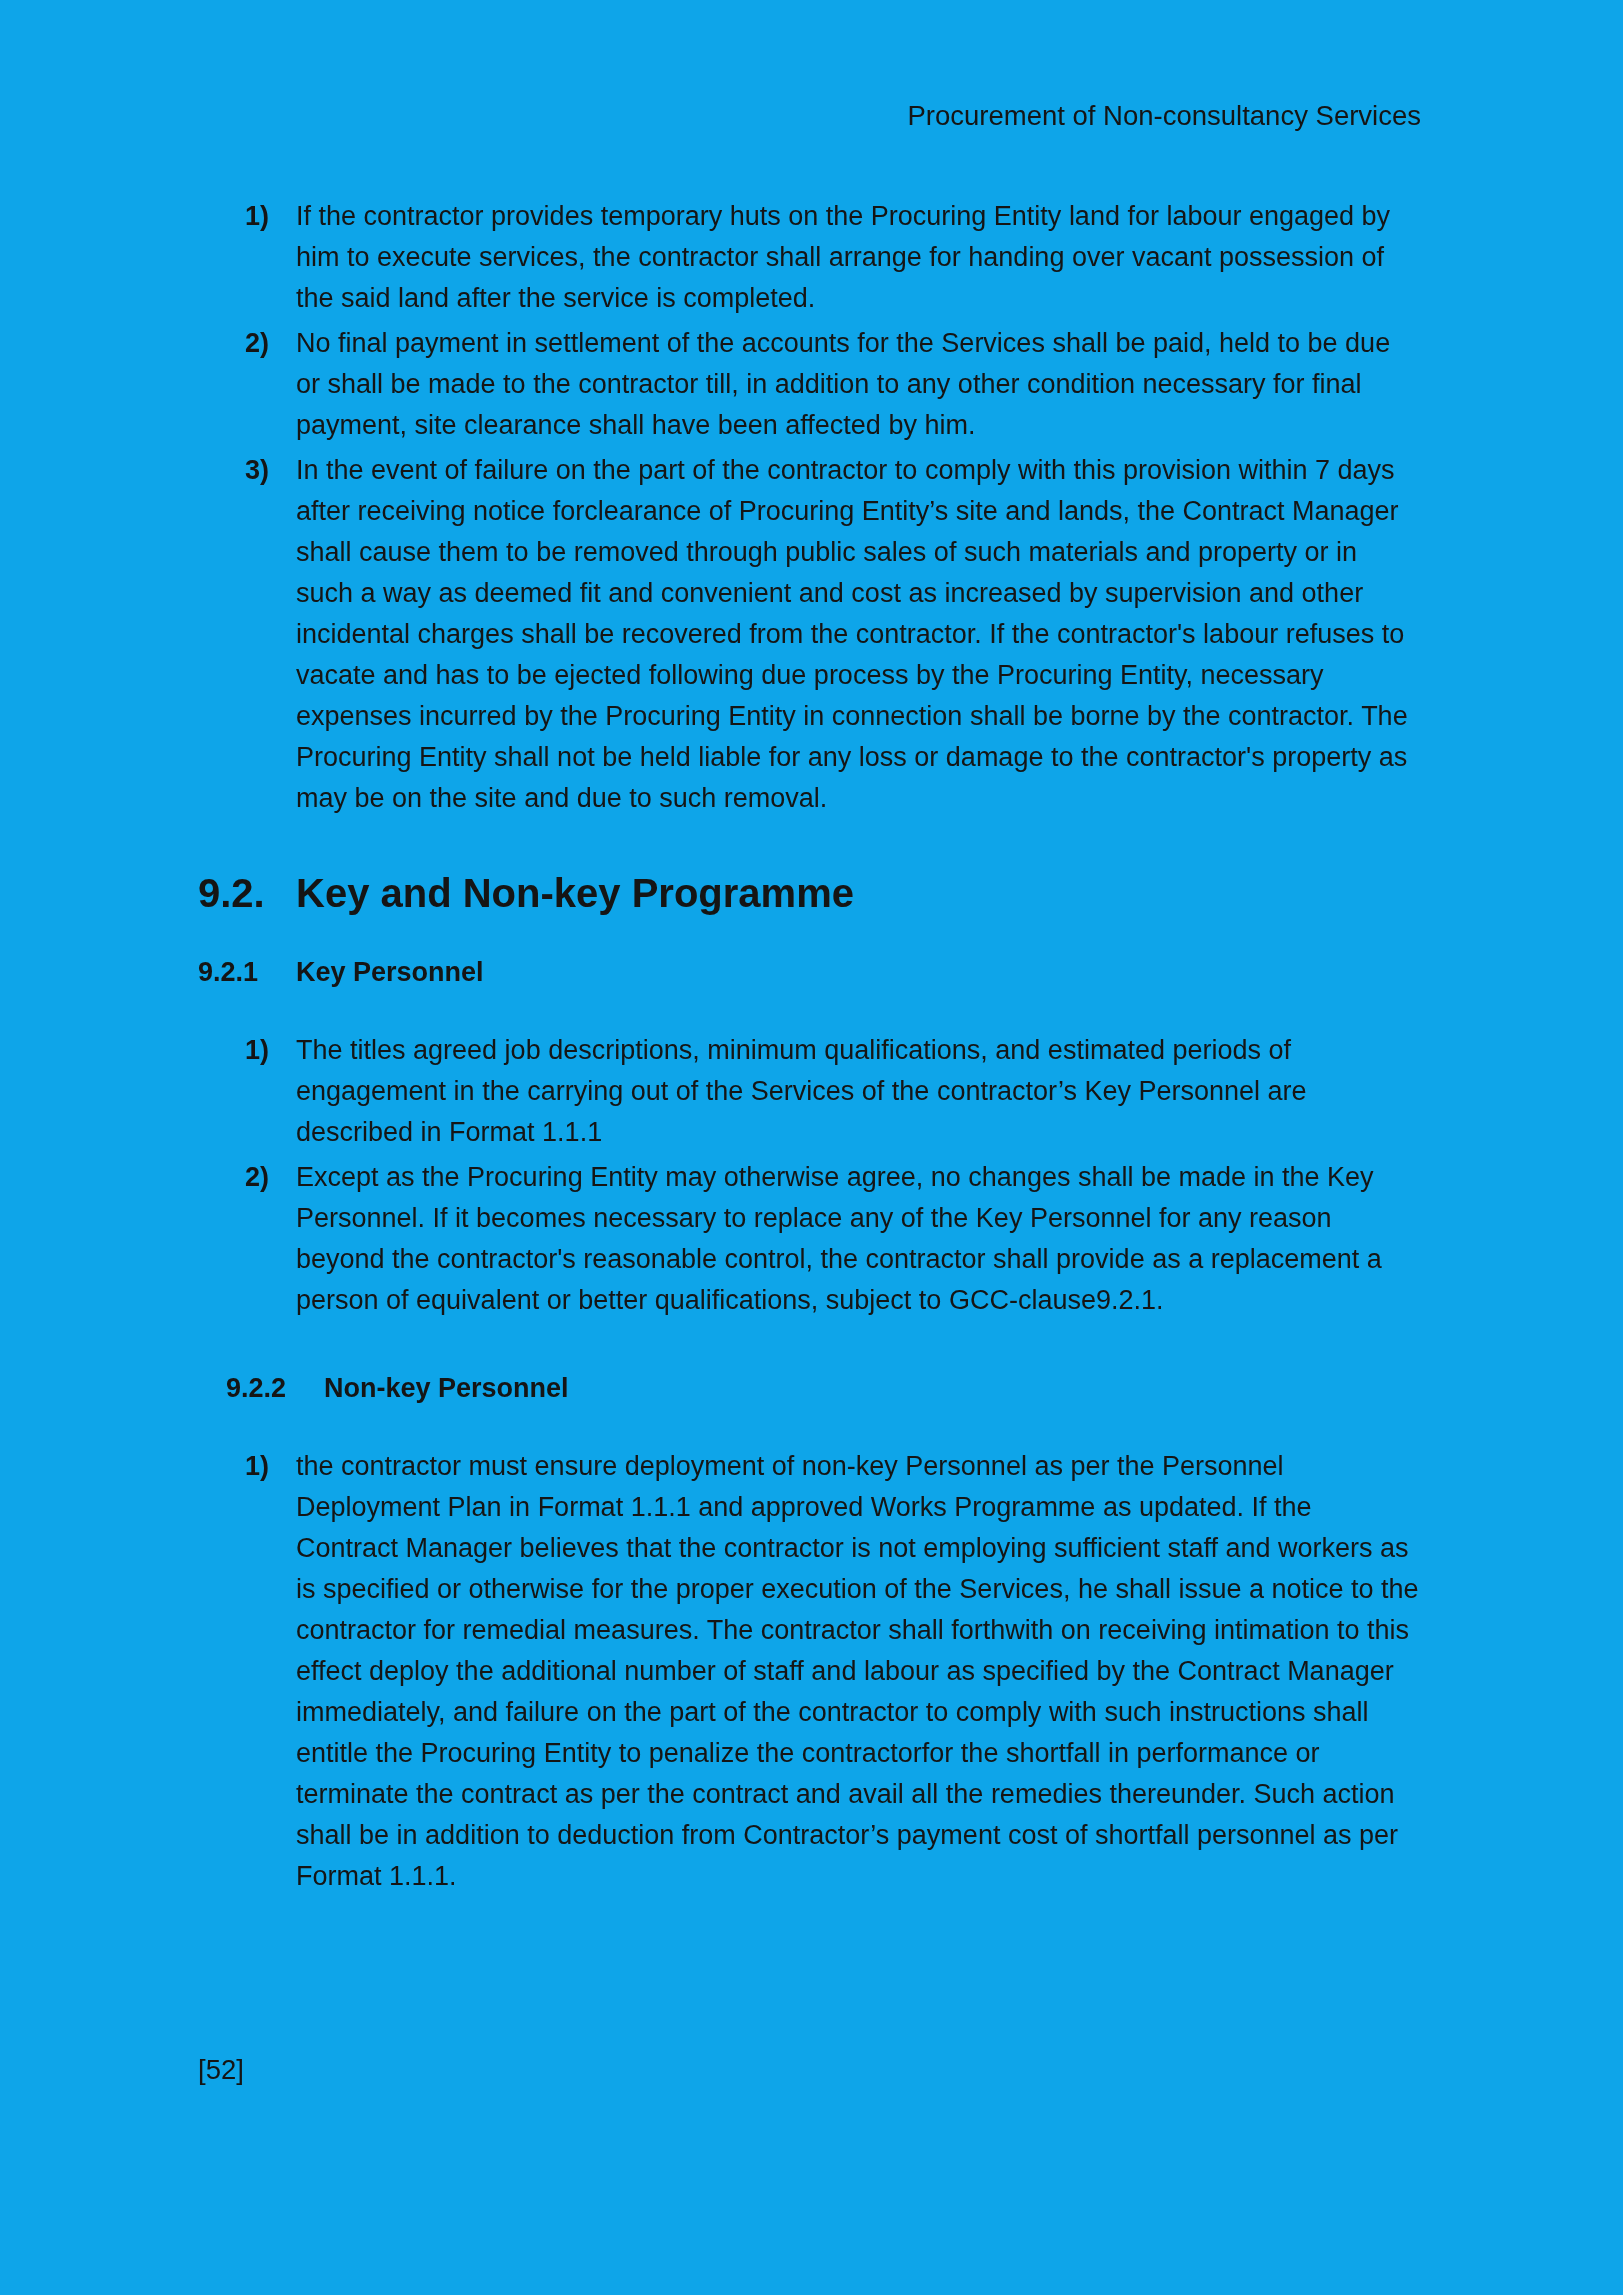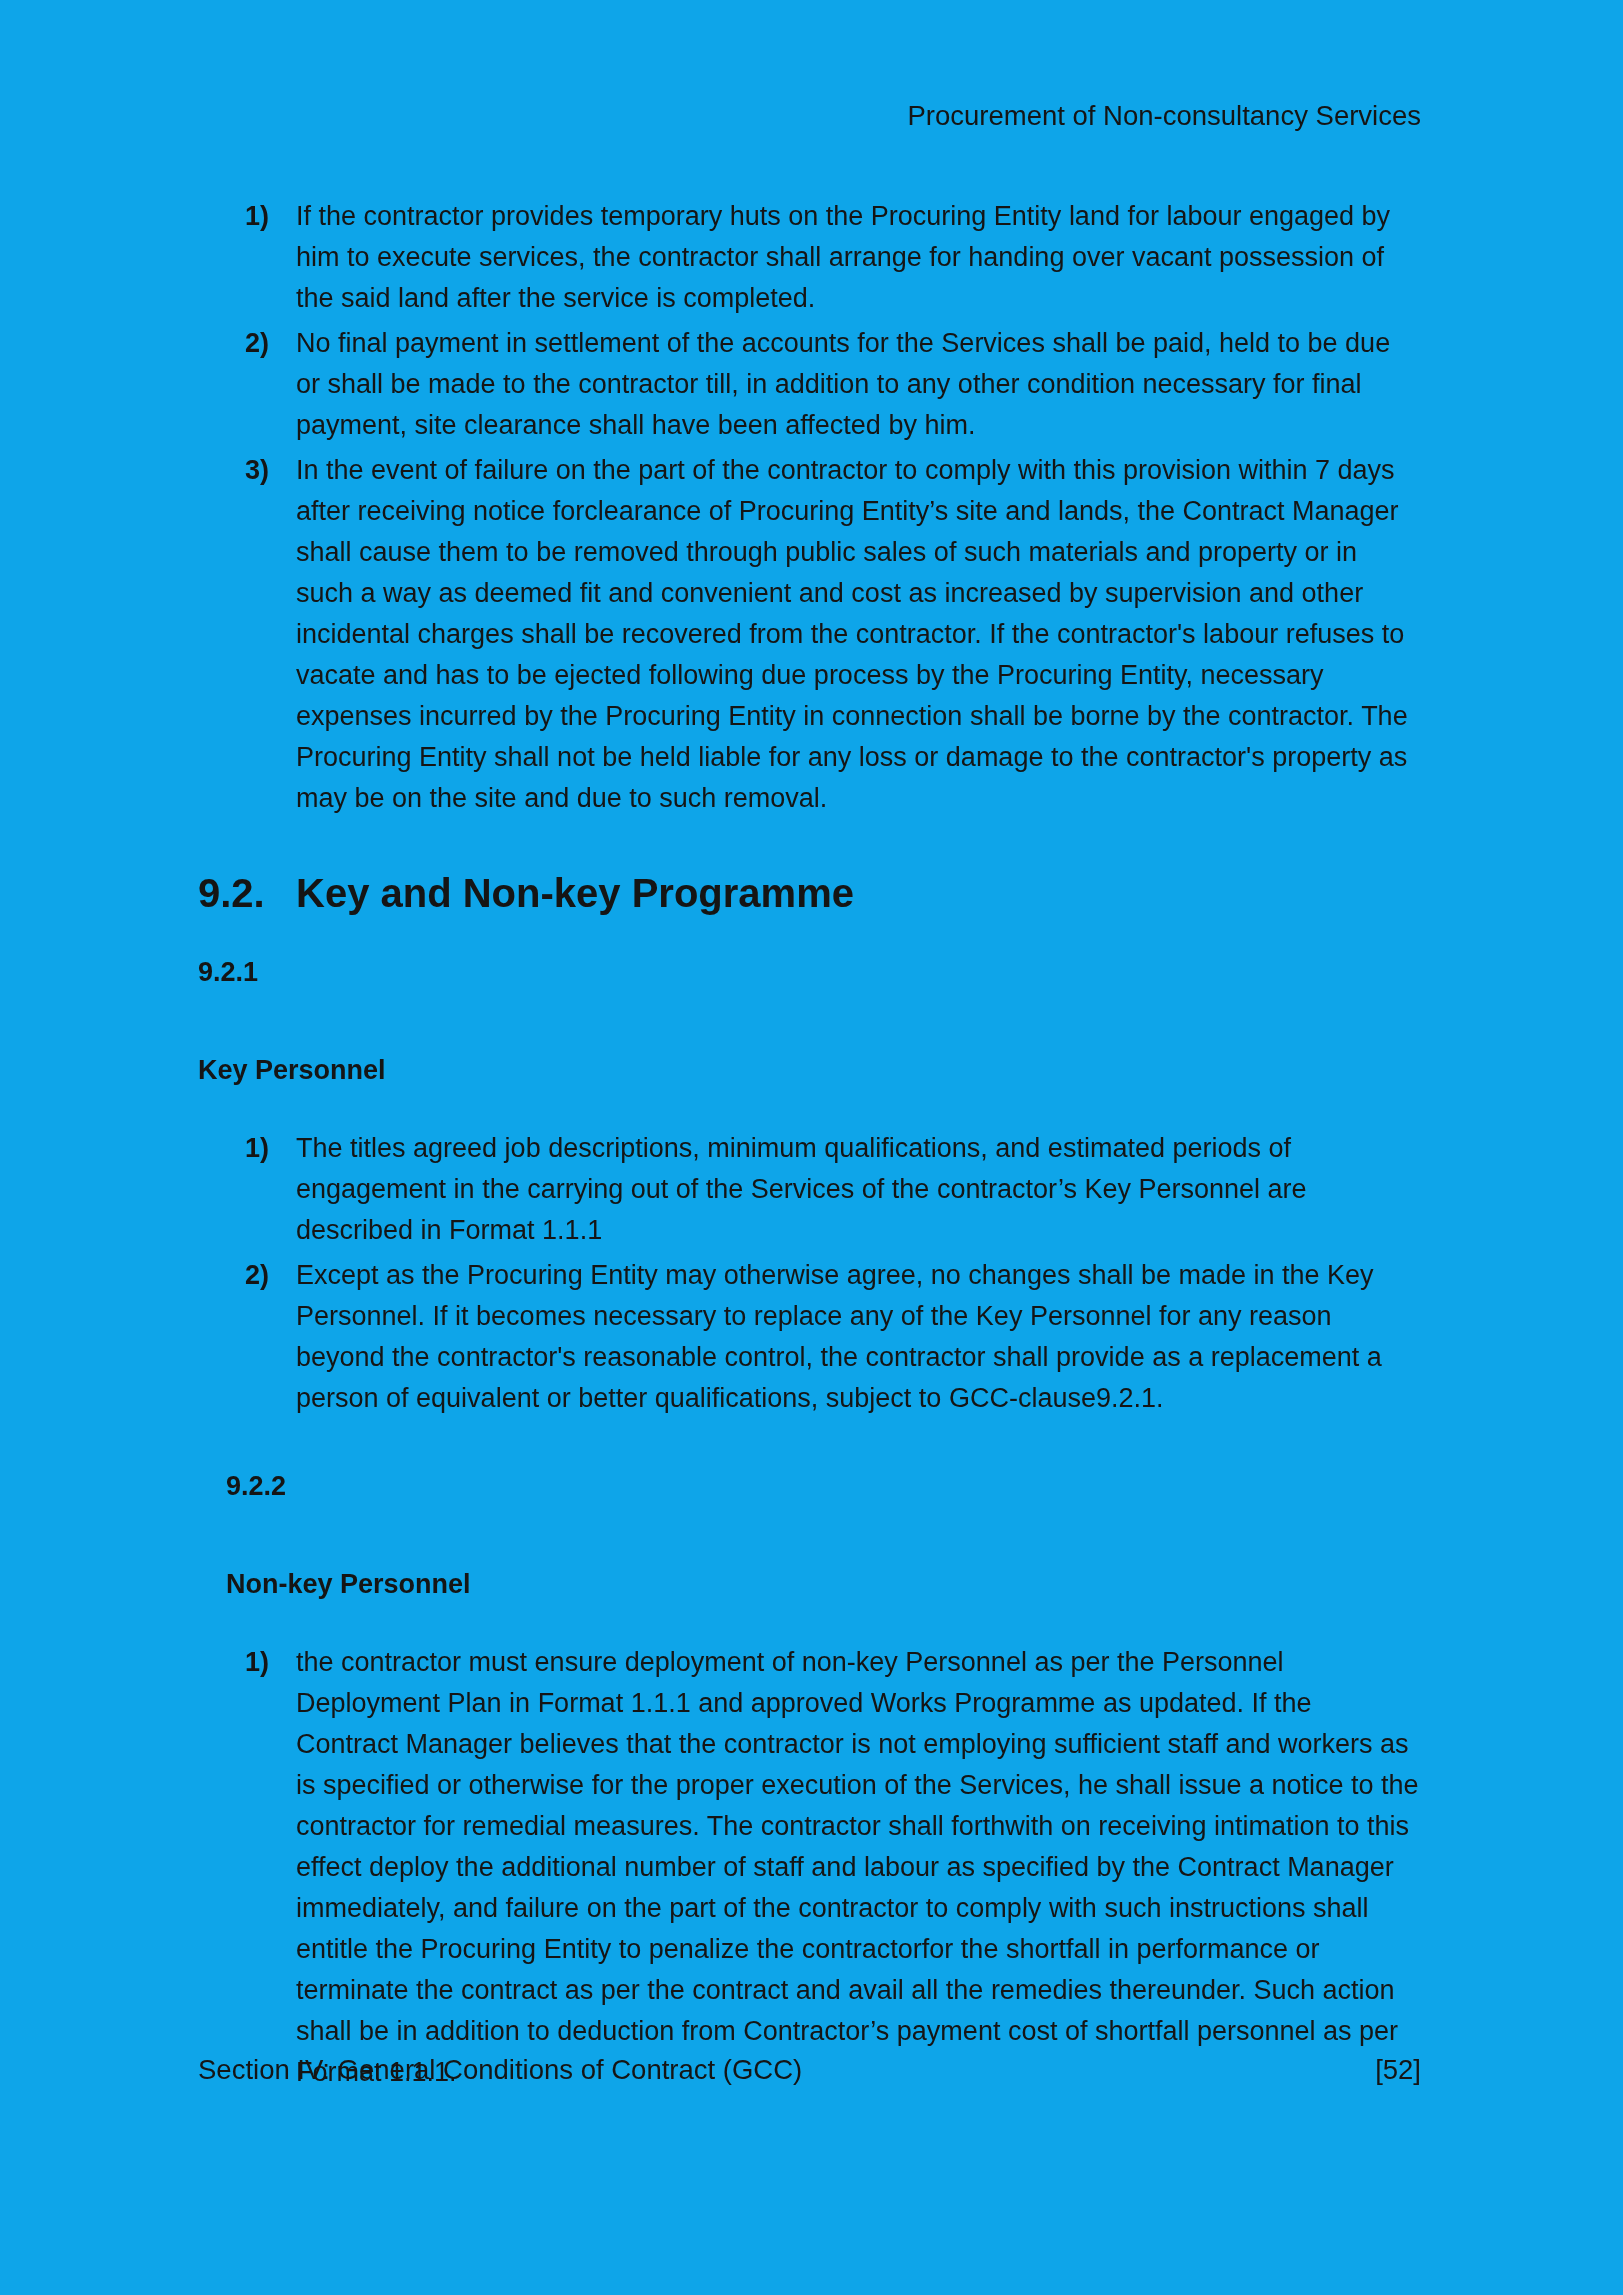--- a/index.html
+++ b/index.html
@@ -60,21 +60,20 @@
   }
   .section-heading .hnum {
     flex: 0 0 98px;
   }
   .sub-heading {
     display: flex;
     margin: 38px 0 0 0;
     font-size: 27px;
     line-height: 41px;
     font-weight: 700;
-    flex-direction: column;
   }
   .sub-heading .hnum {
     flex: 0 0 98px;
   }
   .after-heading {
     margin-top: 37px;
   }
   .sub-gap {
     margin-top: 47px;
     margin-left: 28px;
@@ -146,18 +145,17 @@
     <div class="list after-heading">
       <div class="li">
         <span class="num">1)</span>
         <span class="txt">the contractor must ensure deployment of non-key Personnel as per the Personnel Deployment Plan in Format 1.1.1 and approved Works Programme as updated. If the Contract Manager believes that the contractor is not employing sufficient staff and workers as is specified or otherwise for the proper execution of the Services, he shall issue a notice to the contractor for remedial measures. The contractor shall forthwith on receiving intimation to this effect deploy the additional number of staff and labour as specified by the Contract Manager immediately, and failure on the part of the contractor to comply with such instructions shall entitle the Procuring Entity to penalize the contractorfor the shortfall in performance or terminate the contract as per the contract and avail all the remedies thereunder. Such action shall be in addition to deduction from Contractor’s payment cost of shortfall personnel as per Format 1.1.1.</span>
       </div>
     </div>
 
   </div>
 
   <div class="footer">
-    <span>Section IV: General Conditions of Contract (GCC)</span>
     <span>[52]</span>
   </div>
 
 </div>
 
 
 </body></html>

